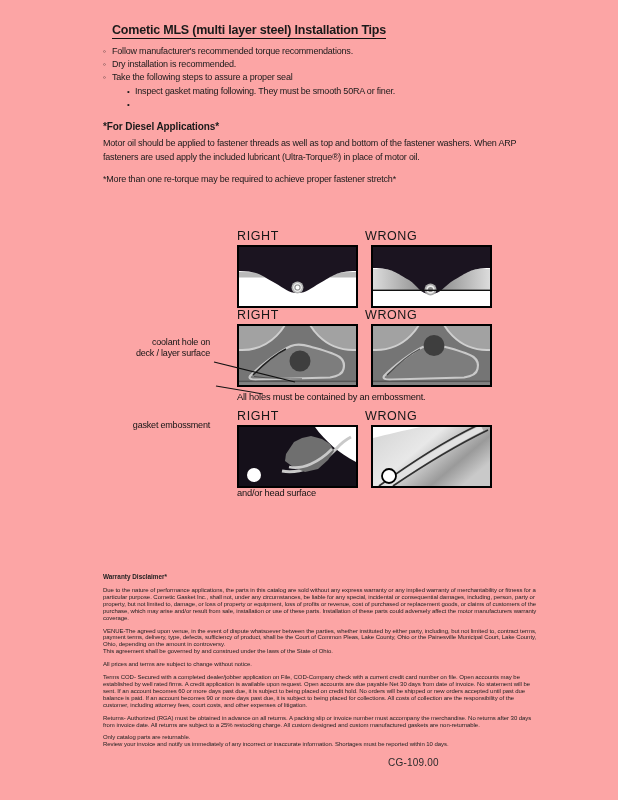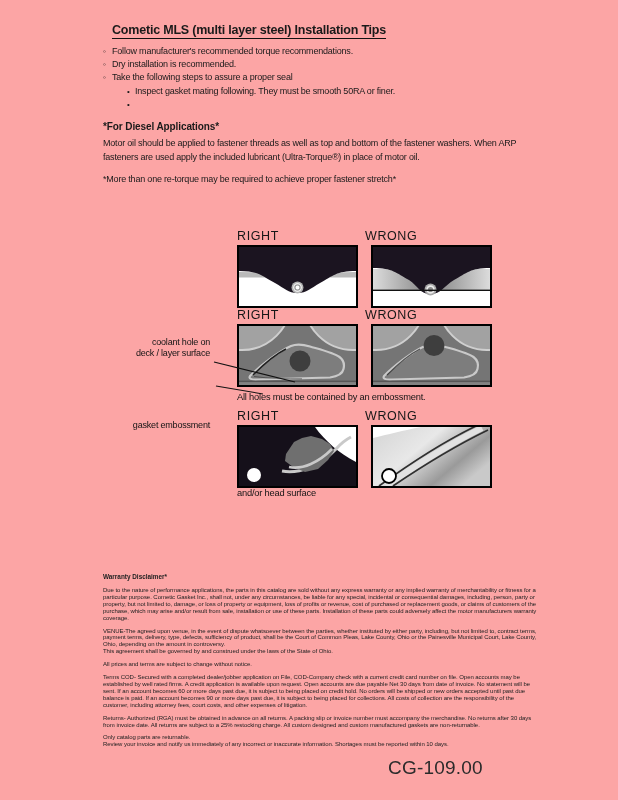--- a/index.html
+++ b/index.html
@@ -38,21 +38,21 @@
   .ann1{left:98px;top:337px;}
   .ann2{left:98px;top:380px;margin-top:40px;}
   .leaders{position:absolute;left:0;top:0;pointer-events:none;}
   
   .warranty{position:absolute;left:103px;top:573px;width:438px;color:#222;}
   .w-h{font-size:6.4px;font-weight:bold;margin:0 0 7px 0;}
   .w-p{font-size:6px;line-height:6.9px;letter-spacing:-0.05px;margin:0 0 6px 0;}
   .w-p.tight{margin-bottom:0;}
   .w-p.after-tight{margin-top:0;}
   
-  .footer{position:absolute;left:388px;top:757px;font-size:19px;color:#2b2b2b;letter-spacing:0.2px;}
+  .footer{position:absolute;left:388px;top:757px;font-size:10px;color:#2b2b2b;letter-spacing:0.2px;}
 </style>
 </head>
 <body>
 
 <div class="page">
 
   <div class="content">
     <h1 class="title">Cometic MLS (multi layer steel) Installation Tips</h1>
 
     <div class="brow">

